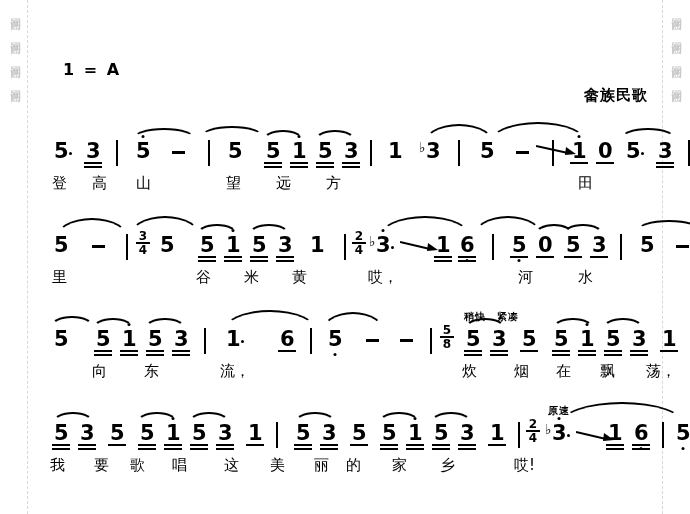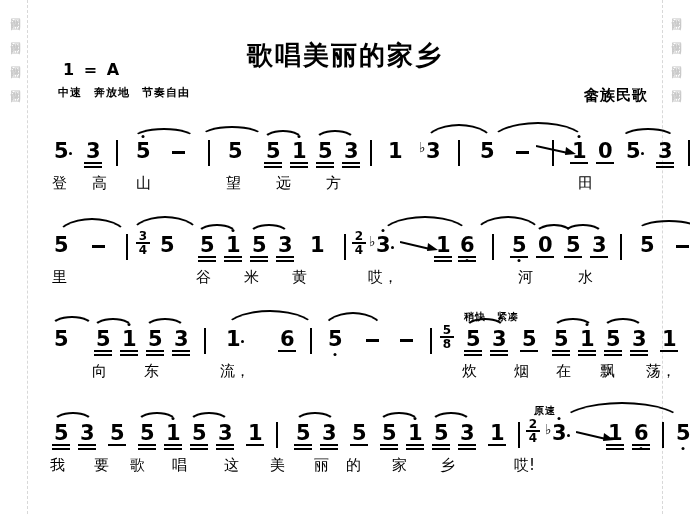--- a/index.html
+++ b/index.html
@@ -226,23 +226,21 @@
       <div class="wm-item">词曲网</div>
       <div class="wm-item">词曲网</div>
     </div>
   <div class="wm-col right">
       <div class="wm-item">词曲网</div>
       <div class="wm-item">词曲网</div>
       <div class="wm-item">词曲网</div>
       <div class="wm-item">词曲网</div>
     </div>
 
-  <div class="title">歌唱美丽的家乡</div>
   <div class="keysig">1 =  A</div>
-  <div class="tempo-head">中速　奔放地　节奏自由</div>
   <div class="composer">畲族民歌</div>
 
   <div id="staff-container">
       <div class="line" style="top: 118px;">
         <div class="notes">
           <div class="note" style="left: 6px;"><span class="num">5</span><span class="dot-prolong" style="left: 15px; top: 12px;"></span></div>
           <div class="note" style="left: 38px;"><span class="num">3</span><span class="beam" style="left: -2px; width: 18px; top: 22px;"></span><span class="beam" style="left: -2px; width: 18px; top: 26px;"></span></div>
           <div class="bar" style="left: 68px;"></div>
           <div class="note" style="left: 88px;"><span class="num">5<span class="oct-hi"></span></span></div>
           <div class="dash" style="left: 124px;"></div>
@@ -416,21 +414,21 @@
           <div class="slur small" style="left: 246px; width: 38px; top: -10px;"></div>
           <div class="slur small" style="left: 330px; width: 38px; top: -10px;"></div>
           <div class="slur small" style="left: 382px; width: 38px; top: -10px;"></div>
           <div class="slur big" style="left: 512px; width: 120px; top: -20px;"></div>
           <div class="glide" style="left: 528px; top: 6px;">
             <svg width="38" height="16" viewBox="0 0 38 16">
               <path d="M0 4 L30 11" stroke="#000" stroke-width="2" fill="none"></path>
               <path d="M28 5 L38 12 L27 13 Z" fill="#000"></path>
             </svg>
           </div>
-          <div class="tempo-mark" style="left: 486px; top: -18px;">原速</div>
+          <div class="tempo-mark" style="left: 500px; top: -18px;">原速</div>
         </div>
         <div class="lyrics">
           <span class="ly" style="left: 2px;">我</span>
           <span class="ly" style="left: 46px;">要</span>
           <span class="ly" style="left: 82px;">歌</span>
           <span class="ly" style="left: 124px;">唱</span>
           <span class="ly" style="left: 176px;">这</span>
           <span class="ly" style="left: 222px;">美</span>
           <span class="ly" style="left: 266px;">丽</span>
           <span class="ly" style="left: 298px;">的</span>

